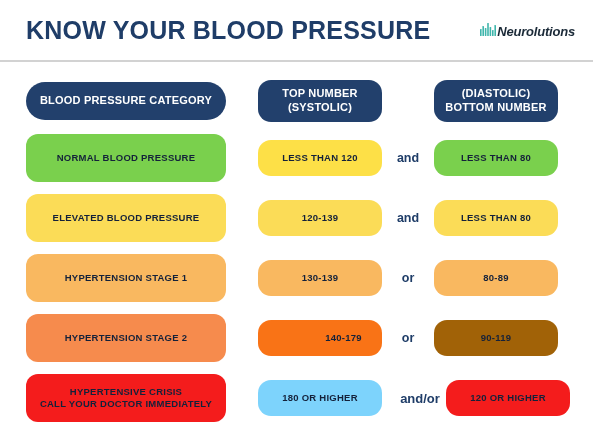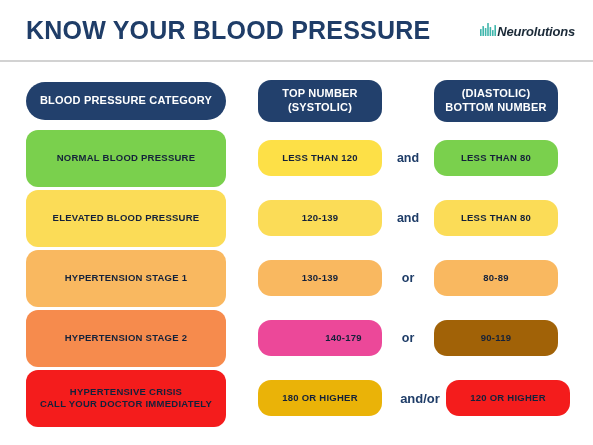--- a/index.html
+++ b/index.html
@@ -125,21 +125,21 @@
     height: 38px;
     border-radius: 19px;
   }
   .pill-head.num {
     width: 124px;
     height: 42px;
     border-radius: 13px;
   }
   .pill-cat {
     width: 200px;
-    height: 57px;
+    height: 48px;
     border-radius: 12px;
     color: #14213a;
     font-size: 9.5px;
     letter-spacing: 0.25px;
   }
   .pill-val {
     width: 124px;
     height: 36px;
     border-radius: 13px;
     color: #14213a;
@@ -238,39 +238,39 @@
       <div class="col-dia">
         <div class="pill pill-val" style="background: rgb(249, 184, 96);">80-89</div>
       </div>
     </div>
 
     <div class="row">
       <div class="col-cat">
         <div class="pill pill-cat" style="background: rgb(246, 139, 77);">HYPERTENSION STAGE 2</div>
       </div>
       <div class="col-sys">
-        <div class="pill pill-val" style="background: #ec4899; padding-left: 47px;">140-179</div>
+        <div class="pill pill-val" style="background: #f97316; padding-left: 47px;">140-179</div>
       </div>
       <div class="col-conj">or</div>
       <div class="col-dia">
         <div class="pill pill-val" style="background: #a16207;">90-119</div>
       </div>
     </div>
 
     <div class="row">
       <div class="col-cat">
         <div class="pill pill-cat crisis" style="background: rgb(244, 28, 28); justify-content: center;">
           <div>
             <div>HYPERTENSIVE CRISIS</div>
             <div>CALL YOUR DOCTOR IMMEDIATELY</div>
           </div>
         </div>
       </div>
       <div class="col-sys">
-        <div class="pill pill-val crisis-val" style="background: #eab308;">180 OR HIGHER</div>
+        <div class="pill pill-val crisis-val" style="background: #7dd3fc;">180 OR HIGHER</div>
       </div>
       <div class="col-conj conj-wide">and/or</div>
       <div class="col-dia">
         <div class="pill pill-val crisis-val" style="background: rgb(244, 28, 28);">120 OR HIGHER</div>
       </div>
     </div>
 
   </div>
 </div>
 

